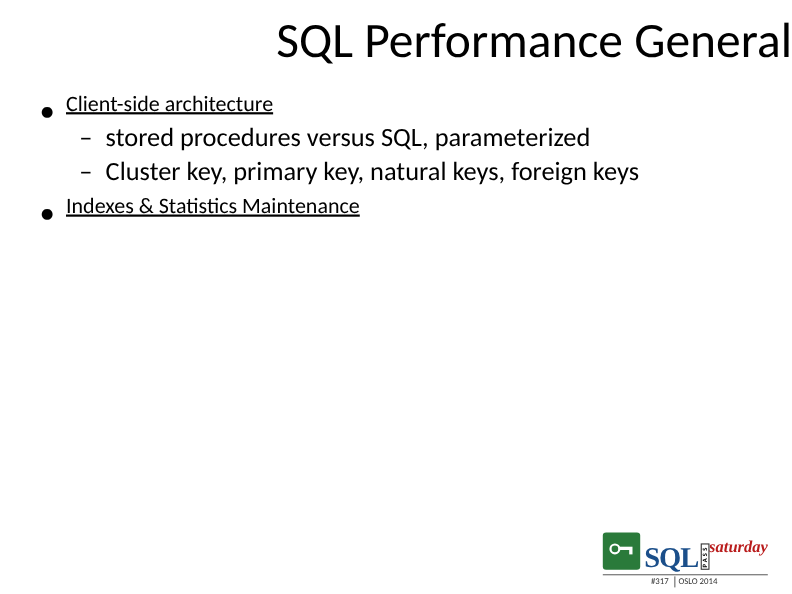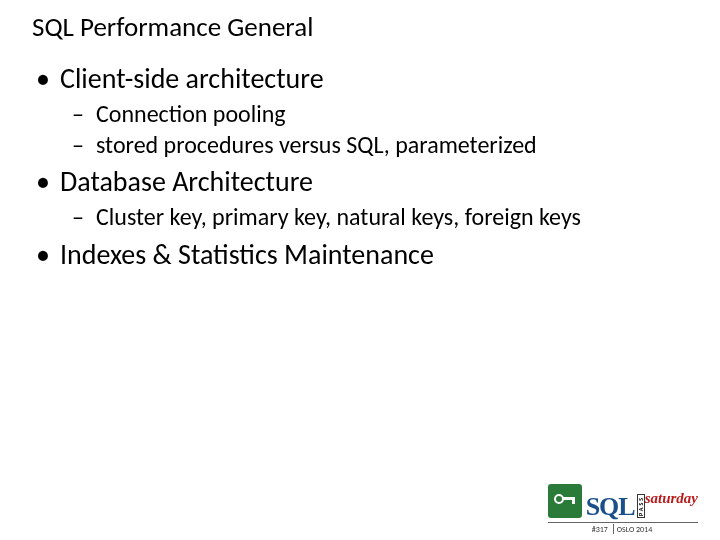--- a/index.html
+++ b/index.html
@@ -12,37 +12,37 @@
     color: #000;
     overflow: hidden;
   }
   .slide {
     position: relative;
     width: 720px;
     height: 540px;
     box-sizing: border-box;
   }
   .title {
-    text-align: left;
-    font-size: 27px;
+    text-align: right;
+    font-size: 45px;
     font-weight: 400;
     margin-top: 10px;
     margin-bottom: 18px;
-    margin-left: 32px;
   }
   .body {
     padding-left: 36px;
     padding-right: 24px;
   }
   .lvl1 {
-    font-size: 28px;
+    font-size: 20px;
     margin: 4px 0 2px 0;
     padding-left: 24px;
     position: relative;
     line-height: 1.25;
+    text-decoration: underline;
   }
   .lvl1::before {
     content: "•";
     position: absolute;
     left: 0;
     top: 0;
     font-size: 28px;
   }
   .lvl2 {
     font-size: 24px;
@@ -164,24 +164,22 @@
 </style>
 </head>
 <body>
 
 <div class="slide">
 
   <div class="title">SQL Performance General</div>
 
   <div class="body">
     <div class="lvl1">Client-side architecture</div>
-    <div class="lvl2">Connection pooling</div>
     <div class="lvl2">stored procedures versus SQL, parameterized</div>
 
-    <div class="lvl1">Database Architecture</div>
     <div class="lvl2">Cluster key, primary key, natural keys, foreign keys</div>
 
     <div class="lvl1">Indexes &amp; Statistics Maintenance</div>
   </div>
 
   <div class="logo">
     <div class="logo-row">
       <div class="key-box">
         <div class="key">
           <div class="ring"></div>

